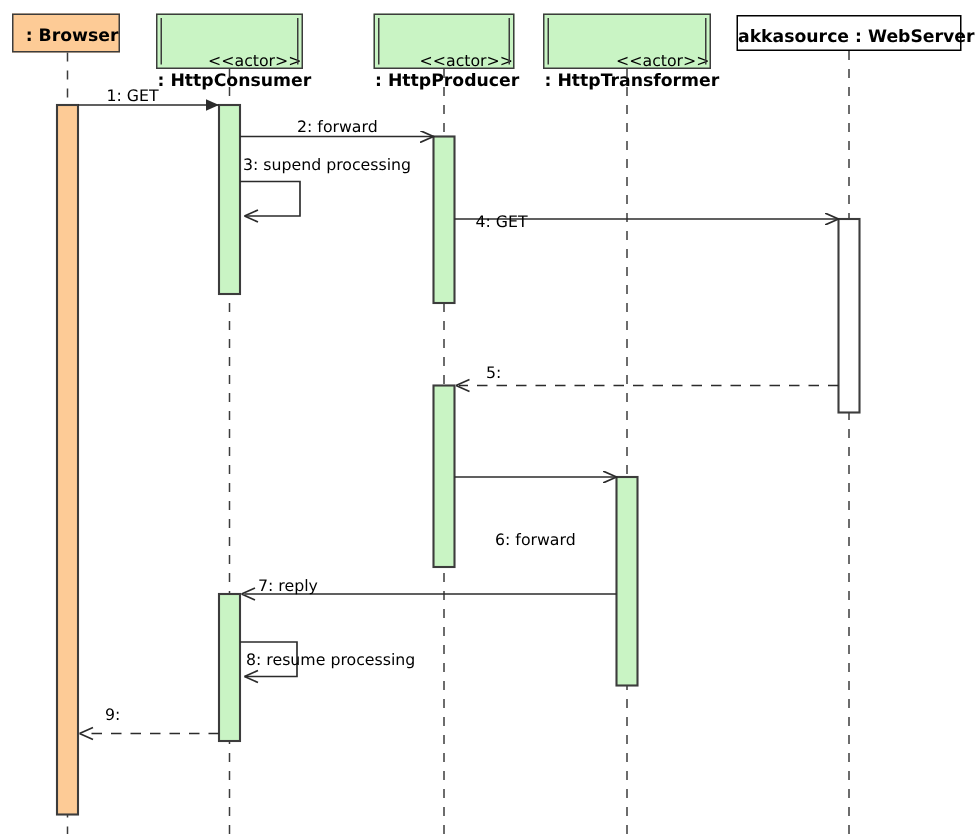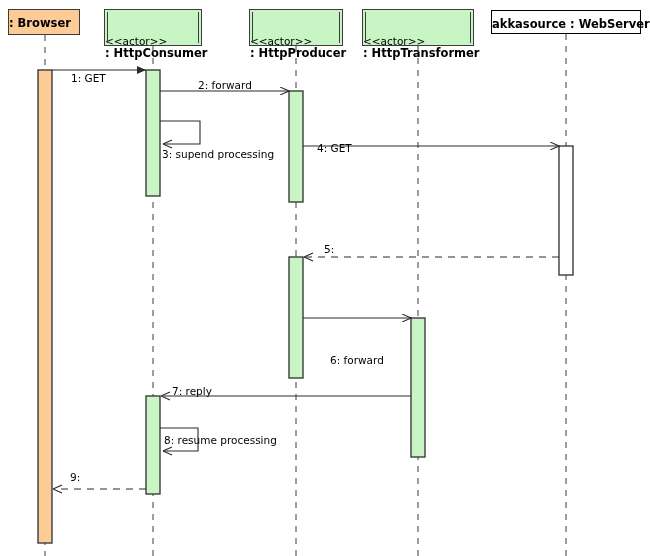--- a/index.html
+++ b/index.html
@@ -22,21 +22,21 @@
     left: 0;
     top: 0;
     width: 650px;
     height: 556px;
   }
   .head-box {
     position: absolute;
     box-sizing: border-box;
     background: #c9f4c4;
     border: 1px solid #3c3c3c;
-    text-align: left;
+    text-align: right;
     color: #000000;
     line-height: 1.05;
     padding-top: 2px;
   }
   .head-box.plain {
     background: #ffffff;
     border: 1px solid #000000;
   }
   .head-box.browser {
     background: #fdcb96;
@@ -165,23 +165,23 @@
 
     <g>
       <path d="M160,428 L198,428 L198,451 L163,451" fill="none" stroke="#2b2b2b" stroke-width="1.1"></path>
       <path d="M163,451 L172,447 M163,451 L172,455" fill="none" stroke="#2b2b2b" stroke-width="1.1"></path>
     </g>
 
     <line x1="146" y1="489" x2="55" y2="489" stroke="#2b2b2b" stroke-width="1.1" stroke-dasharray="7,6"></line>
     <path d="M53,489 L62,485 M53,489 L62,493" fill="none" stroke="#2b2b2b" stroke-width="1.1"></path>
   </svg>
 
-  <div class="msg-label" style="left:71px; top:58px;margin-top:14px;">1: GET</div>
+  <div class="msg-label" style="left:71px; top:58px;">1: GET</div>
   <div class="msg-label" style="left:198px; top:79px;text-align:right;">2: forward</div>
-  <div class="msg-label" style="left:162px; top:104px;margin-top:44px;">3: supend processing</div>
+  <div class="msg-label" style="left:162px; top:104px;">3: supend processing</div>
   <div class="msg-label" style="left:317px; top:142px;">4: GET</div>
   <div class="msg-label" style="left:324px; top:243px;">5:</div>
   <div class="msg-label" style="left:330px; top:306px;margin-top:48px;">6: forward</div>
   <div class="msg-label" style="left:172px; top:385px;">7: reply</div>
   <div class="msg-label" style="left:164px; top:412px;margin-top:22px;">8: resume processing</div>
   <div class="msg-label" style="left:70px; top:471px;">9:</div>
 
 </div>
 
 </body></html>

